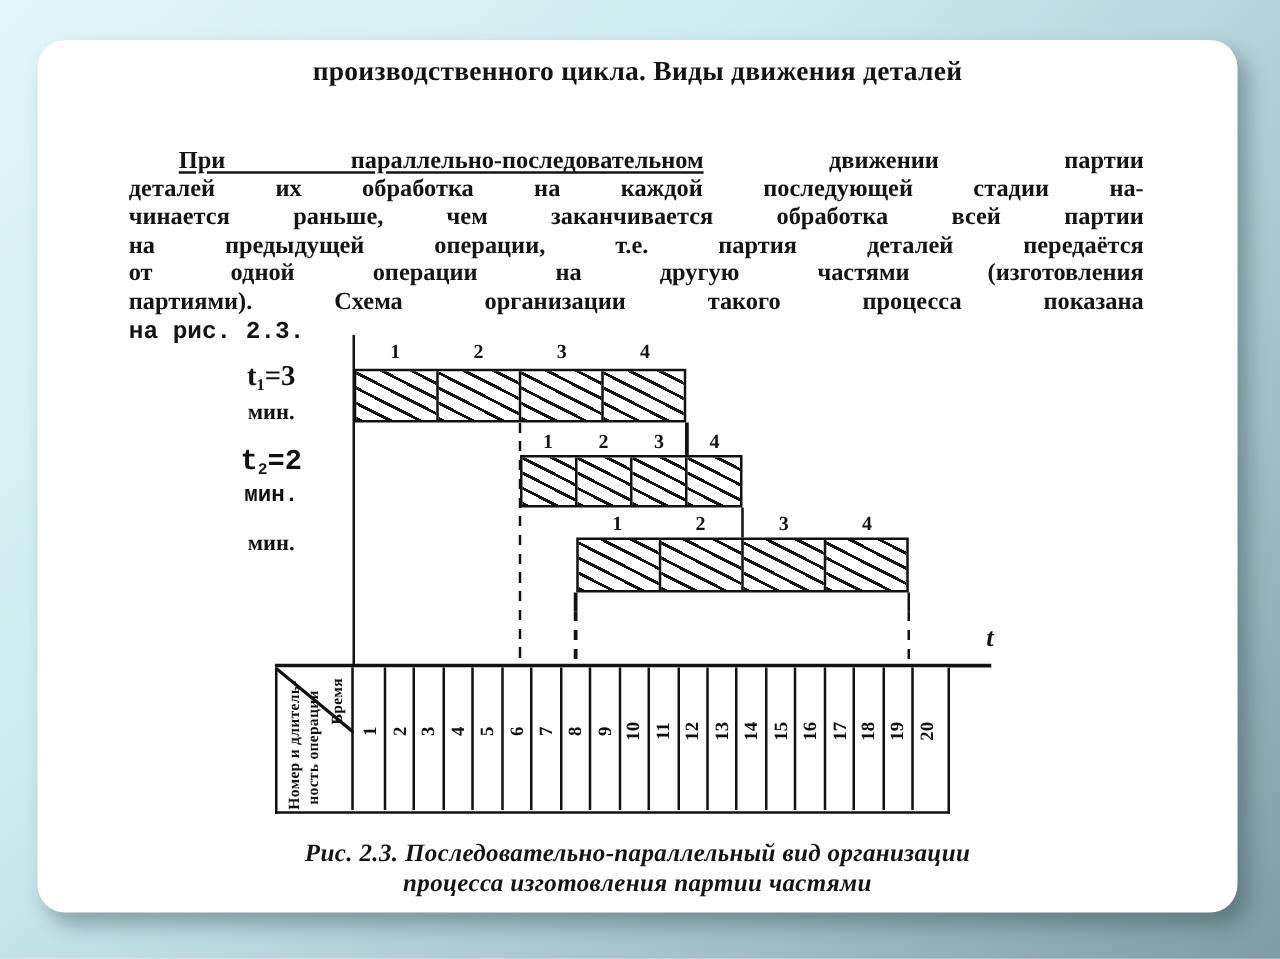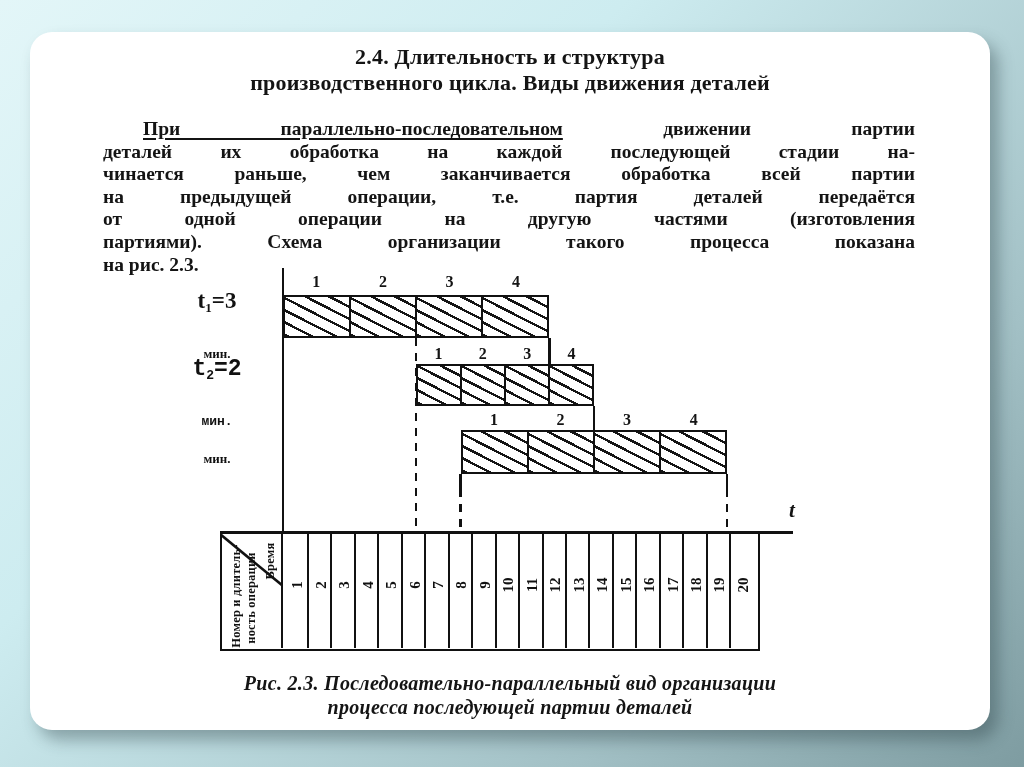--- a/index.html
+++ b/index.html
@@ -18,32 +18,32 @@
     position:absolute;left:0;top:12px;width:100%;
     text-align:center;font-weight:bold;font-size:22px;line-height:26px;
     letter-spacing:.2px;
   }
   #para{
     position:absolute;left:73px;top:86px;width:812px;
     font-weight:bold;font-size:19.5px;line-height:22.6px;
   }
   .pline{text-align:justify;text-align-last:justify;white-space:nowrap_; }
   .pline.first{text-indent:40px;font-family:Liberation Serif, serif;}
-  .pline.last{text-align-last:left;}
+  .pline.last{text-align-last:left;font-family:Liberation Mono, monospace;}
   .uline{text-decoration:underline;text-decoration-thickness:2px;text-underline-offset:3px;}
   #figure{position:absolute;left:0;top:0;width:100%;height:100%;}
   .abs{position:absolute;box-sizing:border-box;}
   .lot-labels{display:flex;font-weight:bold;font-size:16px;height:20px;line-height:20px;}
   .lot-labels span{flex:1;text-align:center;}
   .bar-row{display:flex;border:2.6px solid #111;background:#fff;}
   .bar-cell{flex:1;background:repeating-linear-gradient(27deg,#151515 0 2.4px,transparent 2.4px 10.8px);}
   .bar-cell.divider{border-right:2.6px solid #111;}
   .op-label{text-align:center;font-weight:bold;color:#111;}
   .op-label .l1{font-size:23px;line-height:23px;}
-  .op-label .l2{font-size:13px;line-height:21px;margin-top:24px;}
+  .op-label .l2{font-size:18px;line-height:21px;}
   .op-label sub{font-size:13px;vertical-align:-4px;}
   .vsolid{width:2.6px;background:#111;}
   .vdash{width:2.6px;background:repeating-linear-gradient(to bottom,#111 0 8px,transparent 8px 15px);}
   .hline{height:2.6px;background:#111;}
   #axis-t{font-weight:bold;font-style:italic;font-size:21px;}
   #optable{border:2.6px solid #111;border-top:none;background:#fff;}
   .tcol{position:absolute;top:0;height:100%;}
   .tcol.divider{border-right:2.4px solid #111;}
   .rot{position:absolute;transform:translate(-50%,-50%) rotate(-90deg);transform-origin:center;
        font-weight:bold;white-space:nowrap;color:#111;}
@@ -53,21 +53,20 @@
     position:absolute;left:0;top:640px;width:100%;text-align:center;
     font-weight:bold;font-style:italic;font-size:20px;line-height:23.5px;letter-spacing:.3px;
   }
 </style>
 </head>
 <body>
 
 <div id="card">
 
   <div id="title">
-    <div>2.4. Длительность и структура</div>
     <div>производственного цикла. Виды движения деталей</div>
   </div>
 
   <div id="para">
     <div class="pline first">
       <span class="uline">При параллельно-последовательном</span><span> движении партии</span>
     </div>
     <div class="pline">деталей их обработка на каждой последующей стадии на-</div>
     <div class="pline">чинается раньше, чем заканчивается обработка всей партии</div>
     <div class="pline">на предыдущей операции, т.е. партия деталей передаётся</div>
@@ -200,16 +199,16 @@
       <div class="tcol divider abs" style="left: 677.7px; top: 501.5px; width: 23.45px; height: 114.4px;">
         <span class="rot tnum" style="left: 11.725px; top: 51px;">19</span>
       </div>
       <div class="tcol abs" style="left: 701.15px; top: 501.5px; width: 23.45px; height: 114.4px;">
         <span class="rot tnum" style="left: 11.725px; top: 51px;">20</span>
       </div>
     </div>
 
   <div id="caption">
     <div>Рис. 2.3. Последовательно-параллельный вид организации</div>
-    <div>процесса последующей партии деталей</div>
+    <div>процесса изготовления партии частями</div>
   </div>
 
 </div>
 
 </body></html>

